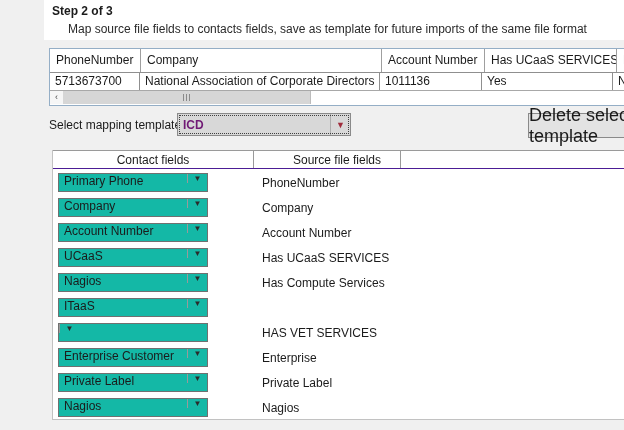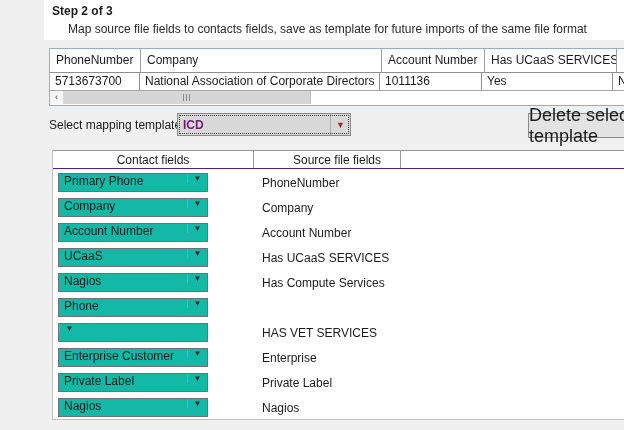--- a/index.html
+++ b/index.html
@@ -199,21 +199,21 @@
     <div class="map-row">
       <div class="combo">
         <span class="val">Nagios</span>
         <span class="arrow-btn">▼</span>
       </div>
       <span class="source-name">Has Compute Services</span>
     </div>
 
     <div class="map-row">
       <div class="combo">
-        <span class="val">Phone</span>
+        <span class="val">ITaaS</span>
         <span class="arrow-btn">▼</span>
       </div>
     </div>
 
     <div class="map-row">
       <div class="combo">
         <span class="arrow-btn">▼</span>
       </div>
       <span class="source-name">HAS VET SERVICES</span>
     </div>

